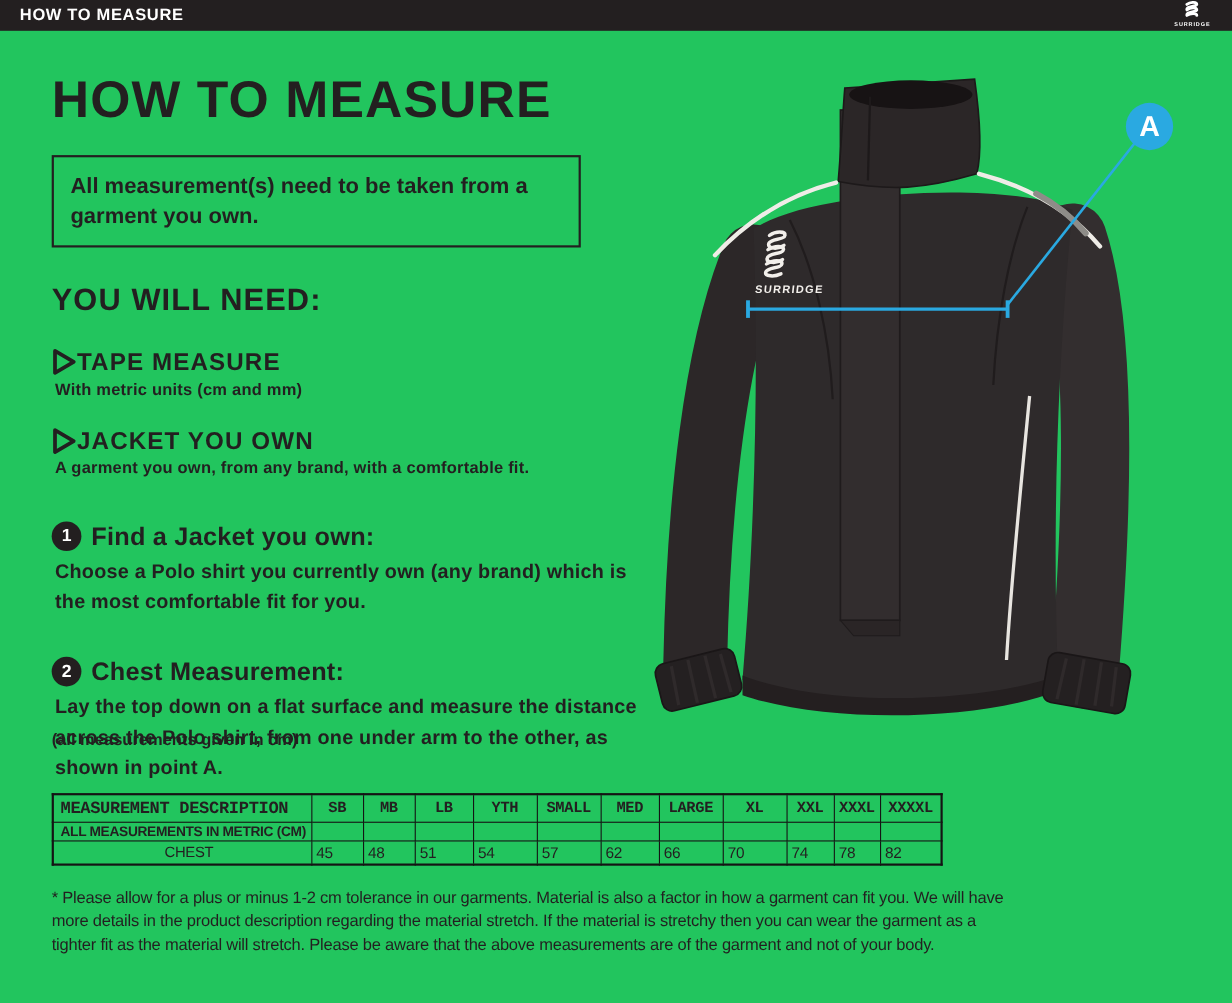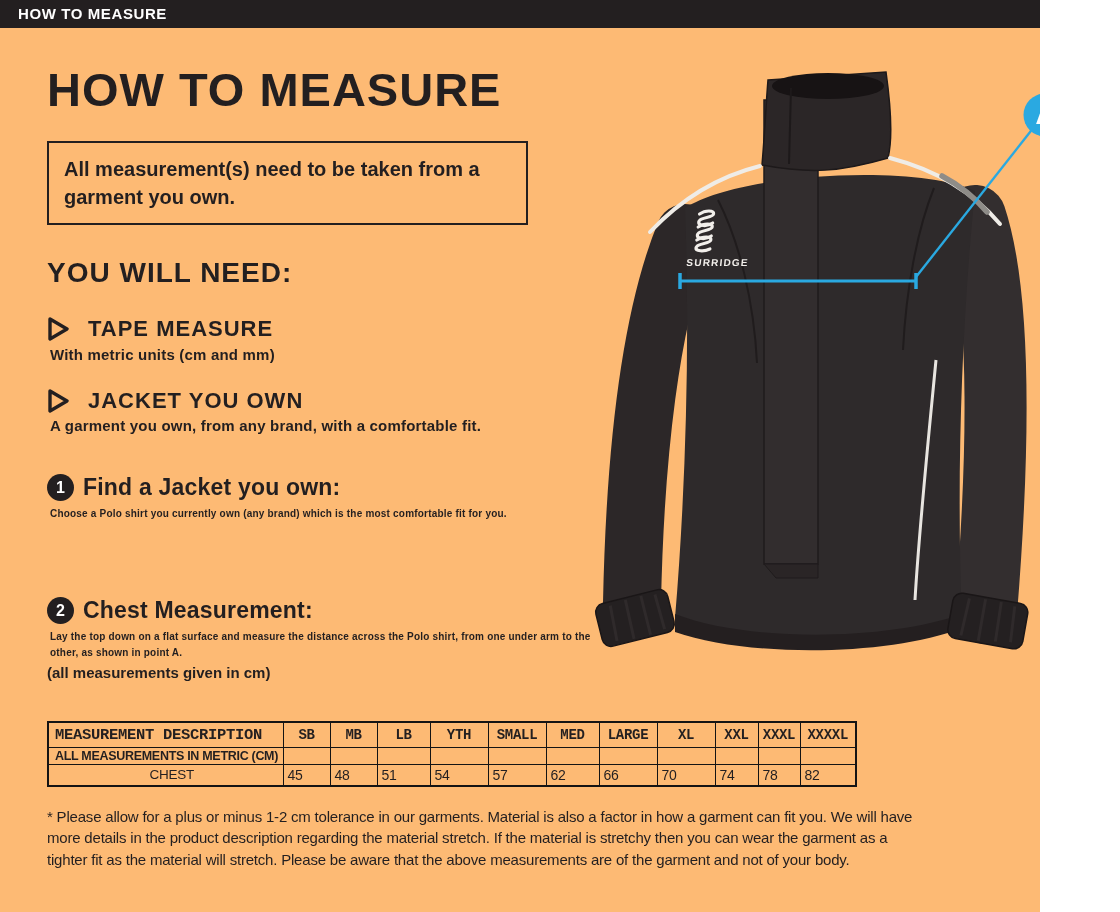--- a/index.html
+++ b/index.html
@@ -1,43 +1,43 @@
 <!DOCTYPE html>
 <html><head>
 <meta charset="utf-8">
 <style>
   * { margin:0; padding:0; box-sizing:border-box; }
   html,body { background:#fff; }
   body { font-family:"Liberation Sans", sans-serif; color:#231f20; }
-  .canvas { position:relative; width:1040px; height:912px; background:#fdba74; overflow:hidden; }
+  .canvas { position:relative; width:1120px; height:912px; background:#22c55e; overflow:hidden; }
 
   
   .topbar { position:absolute; left:0; top:0; width:1120px; height:28px; background:#231f20; }
   .topbar-title { position:absolute; left:18px; top:0; line-height:28px; color:#fff;
                   font-size:15px; font-weight:bold; letter-spacing:.6px; }
   .topbar-logo { position:absolute; right:12px; top:1px; width:48px; height:26px; text-align:center; }
   .topbar-logo .brand { display:block; color:#fff; font-size:5px; font-weight:bold;
                         letter-spacing:.8px; margin-top:-2px; }
 
   
   .h1 { position:absolute; left:47px; top:62px; font-size:47px; font-weight:bold;
         letter-spacing:1px; color:#231f20; }
   .note-box { position:absolute; left:47px; top:141px; width:481px; border:2.5px solid #231f20;
               padding:12px 15px; font-size:20px; font-weight:bold; line-height:1.4; }
   .ywn-heading { position:absolute; left:47px; top:257px; font-size:28px; font-weight:bold; letter-spacing:1px; }
 
-  .need-item { position:absolute; left:47px; display:flex; align-items:center; gap:18px; }
+  .need-item { position:absolute; left:47px; display:flex; align-items:center; gap:0; }
   .need-item .label { font-size:22px; font-weight:bold; letter-spacing:1px; }
   .need-desc { position:absolute; left:50px; font-size:15px; font-weight:bold; letter-spacing:.2px; }
 
   .step-head { position:absolute; left:47px; display:flex; align-items:center; gap:9px; }
   .step-num { width:27px; height:27px; border-radius:50%; background:#231f20; color:#fff;
               font-size:16px; font-weight:bold; display:flex; align-items:center; justify-content:center; }
   .step-title { font-size:23px; font-weight:bold; letter-spacing:.2px; }
-  .step-body { position:absolute; left:50px; width:545px; font-size:10px; font-weight:bold;
+  .step-body { position:absolute; left:50px; width:545px; font-size:18px; font-weight:bold;
                line-height:1.55; letter-spacing:.2px; }
 
   .sc-row { position:absolute; left:47px; top:664px; display:flex; align-items:baseline; gap:8px; }
   .sc-heading { font-size:32px; font-weight:bold; letter-spacing:1px; }
   .sc-sub { font-size:15px; font-weight:bold; }
 
   
   table.size { position:absolute; left:47px; top:721px; width:808px; border-collapse:collapse;
                table-layout:fixed; }
   table.size td, table.size th { border:1.5px solid #141414; padding:0 4px; letter-spacing:-.3px;

